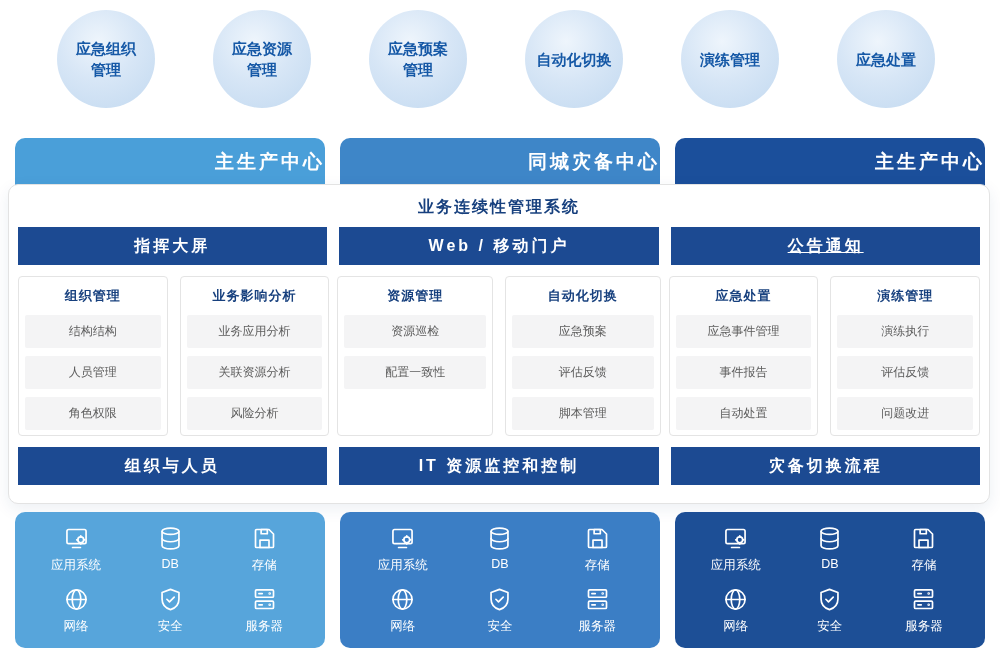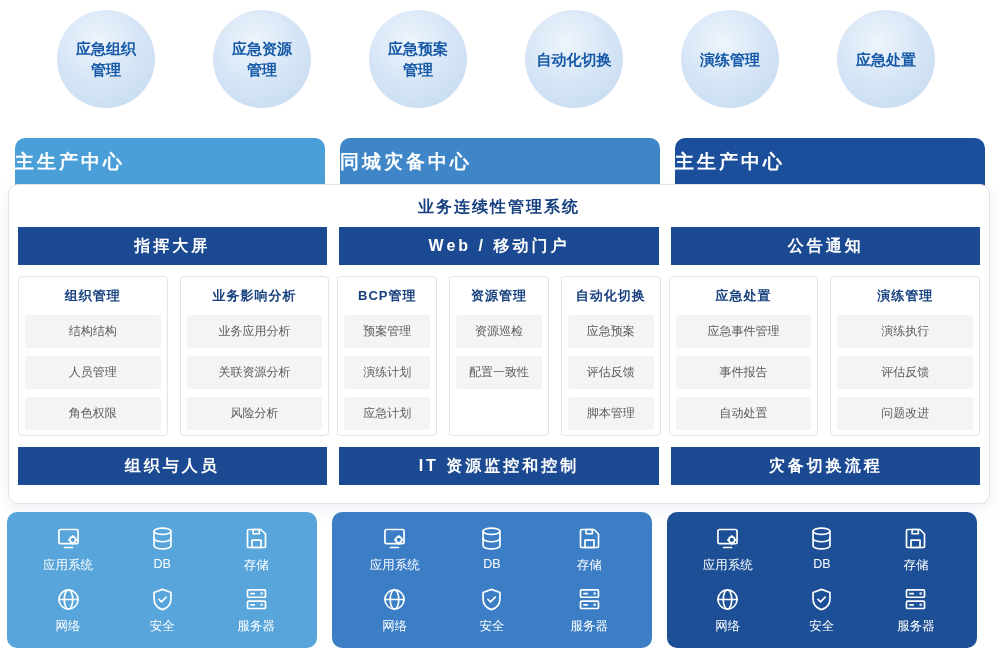--- a/index.html
+++ b/index.html
@@ -11,21 +11,21 @@
   .circles-row{position:absolute;left:57px;top:10px;width:878px;height:98px;display:flex;justify-content:space-between;}
   .circle{
     width:98px;height:98px;border-radius:50%;
     background:radial-gradient(circle at 42% 32%, #eef5fc 0%, #d7e6f6 45%, #c2d9f0 100%);
     display:flex;align-items:center;justify-content:center;text-align:center;
     color:#1558a6;font-weight:bold;font-size:15px;line-height:1.4;white-space:pre-line;
   }
   
   .centers-row{position:absolute;left:15px;top:138px;width:970px;height:48px;display:flex;gap:15px;}
   .center-bar{
-    height:48px;border-radius:10px 10px 0 0;display:flex;align-items:center;justify-content:flex-start;
+    height:48px;border-radius:10px 10px 0 0;display:flex;align-items:center;justify-content:flex-end;
     color:#fff;font-weight:bold;font-size:19px;letter-spacing:3px;flex-grow:1;flex-basis:0;
   }
   .center-bar.w1{flex-grow:310;} .center-bar.w2{flex-grow:320;} .center-bar.w3{flex-grow:310;}
   
   .panel{
     position:absolute;left:8px;top:184px;width:982px;height:320px;box-sizing:border-box;
     background:#fff;border:1px solid #e3e3e3;border-radius:10px;
     box-shadow:0 5px 16px rgba(30,60,110,0.08);padding:7px 9px;
   }
   .panel-title{text-align:center;color:#17407e;font-weight:bold;font-size:16px;letter-spacing:2px;padding:5px 0 9px;}
@@ -40,21 +40,21 @@
   .card{
     flex:1;border:1px solid #e4e4e4;border-radius:4px;background:#fff;
     padding:7px 6px;box-sizing:border-box;
   }
   .card-title{text-align:center;font-weight:bold;font-size:13px;color:#17407e;margin:3px 0 10px;letter-spacing:1px;}
   .card-item{
     background:#f4f4f5;color:#5c5c5c;font-size:12px;text-align:center;
     padding:8px 2px;margin-bottom:8px;border-radius:2px;white-space:nowrap;overflow:hidden;
   }
   
-  .infra-row{position:absolute;left:7px;top:512px;width:970px;display:flex;gap:15px;}
+  .infra-row{position:absolute;left:15px;top:512px;width:970px;display:flex;gap:15px;}
   .infra-panel{
     height:136px;border-radius:10px;color:#fff;flex-basis:0;
     display:grid;grid-template-columns:repeat(3,1fr);align-content:center;row-gap:12px;
     padding:6px 14px;box-sizing:border-box;
   }
   .infra-panel.w1{flex-grow:310;} .infra-panel.w2{flex-grow:320;} .infra-panel.w3{flex-grow:310;}
   .infra-cell{display:flex;flex-direction:column;align-items:center;gap:5px;font-size:12.5px;}
   .infra-cell svg{display:block;}
 </style>
 </head>
@@ -86,46 +86,40 @@
 
   <div class="panel">
     <div class="panel-title">业务连续性管理系统</div>
     <div class="bars-row" id="topBars">
         <div class="section-bar sw1" style="background: rgb(28, 74, 146);">
           <span>指挥大屏</span>
         </div>
         <div class="section-bar sw2" style="background: rgb(28, 74, 146);">
           <span>Web / 移动门户</span>
         </div>
-        <div class="section-bar sw3" style="background: rgb(28, 74, 146);">
+        <div class="section-bar sw3" style="background: rgb(28, 74, 146); text-decoration: underline;">
           <span>公告通知</span>
         </div>
       </div>
     <div class="groups-row" id="groups">
         <div class="group sw1">
           <div class="card">
             <div class="card-title">组织管理</div>
             <div class="card-item">结构结构</div>
             <div class="card-item">人员管理</div>
             <div class="card-item">角色权限</div>
           </div>
           <div class="card">
             <div class="card-title">业务影响分析</div>
             <div class="card-item">业务应用分析</div>
             <div class="card-item">关联资源分析</div>
             <div class="card-item">风险分析</div>
           </div>
         </div>
         <div class="group sw2">
-          <div class="card">
-            <div class="card-title">BCP管理</div>
-            <div class="card-item">预案管理</div>
-            <div class="card-item">演练计划</div>
-            <div class="card-item">应急计划</div>
-          </div>
           <div class="card">
             <div class="card-title">资源管理</div>
             <div class="card-item">资源巡检</div>
             <div class="card-item">配置一致性</div>
           </div>
           <div class="card">
             <div class="card-title">自动化切换</div>
             <div class="card-item">应急预案</div>
             <div class="card-item">评估反馈</div>
             <div class="card-item">脚本管理</div>

